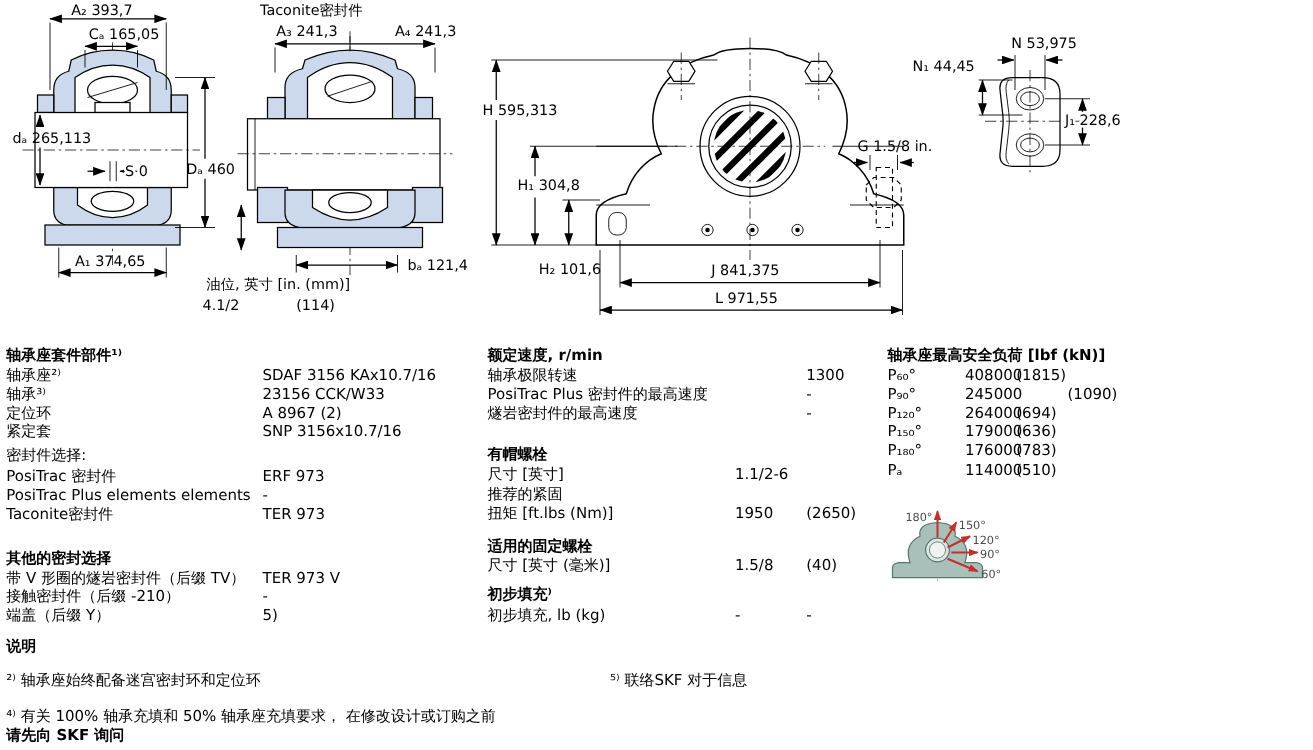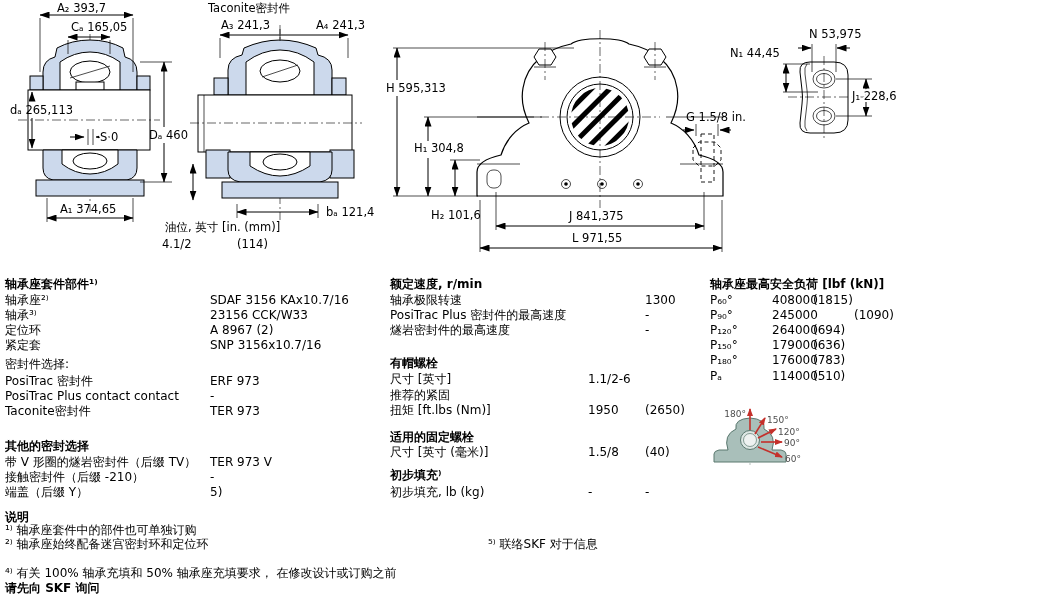--- a/index.html
+++ b/index.html
@@ -266,21 +266,21 @@
   <div class="t" style="left:5px;top:308px">轴承³⁾</div>
   <div class="t" style="left:210px;top:308px">23156 CCK/W33</div>
   <div class="t" style="left:5px;top:323px">定位环</div>
   <div class="t" style="left:210px;top:323px">A 8967 (2)</div>
   <div class="t" style="left:5px;top:338px">紧定套</div>
   <div class="t" style="left:210px;top:338px">SNP 3156x10.7/16</div>
 
   <div class="t" style="left:5px;top:357px">密封件选择:</div>
   <div class="t" style="left:5px;top:374px">PosiTrac 密封件</div>
   <div class="t" style="left:210px;top:374px">ERF 973</div>
-  <div class="t" style="left:5px;top:389px">PosiTrac Plus contact contact</div>
+  <div class="t" style="left:5px;top:389px">PosiTrac Plus elements elements</div>
   <div class="t" style="left:210px;top:389px">-</div>
   <div class="t" style="left:5px;top:404px">Taconite密封件</div>
   <div class="t" style="left:210px;top:404px">TER 973</div>
 
   <div class="t b" style="left:5px;top:439px">其他的密封选择</div>
   <div class="t" style="left:5px;top:455px">带 V 形圈的燧岩密封件（后缀 TV）</div>
   <div class="t" style="left:210px;top:455px">TER 973 V</div>
   <div class="t" style="left:5px;top:470px">接触密封件（后缀 -210）</div>
   <div class="t" style="left:210px;top:470px">-</div>
   <div class="t" style="left:5px;top:485px">端盖（后缀 Y）</div>
@@ -327,18 +327,17 @@
   <div class="t" style="left:813px;top:338px">(636)</div>
   <div class="t" style="left:710px;top:353px">P₁₈₀°</div>
   <div class="t" style="left:772px;top:353px">176000</div>
   <div class="t" style="left:813px;top:353px">(783)</div>
   <div class="t" style="left:710px;top:369px">Pₐ</div>
   <div class="t" style="left:772px;top:369px">114000</div>
   <div class="t" style="left:813px;top:369px">(510)</div>
 
   <div class="t" style="left:488px;top:537px">⁵⁾ 联络SKF 对于信息</div>
   <div class="t b" style="left:5px;top:510px">说明</div>
-  <div class="t" style="left:5px;top:523px">¹⁾ 轴承座套件中的部件也可单独订购</div>
   <div class="t" style="left:5px;top:537px">²⁾ 轴承座始终配备迷宫密封环和定位环</div>
   <div class="t" style="left:5px;top:566px">⁴⁾ 有关 100% 轴承充填和 50% 轴承座充填要求， 在修改设计或订购之前</div>
   <div class="t b" style="left:5px;top:581px">请先向 SKF 询问</div>
 
 </div>
 
 </body></html>

